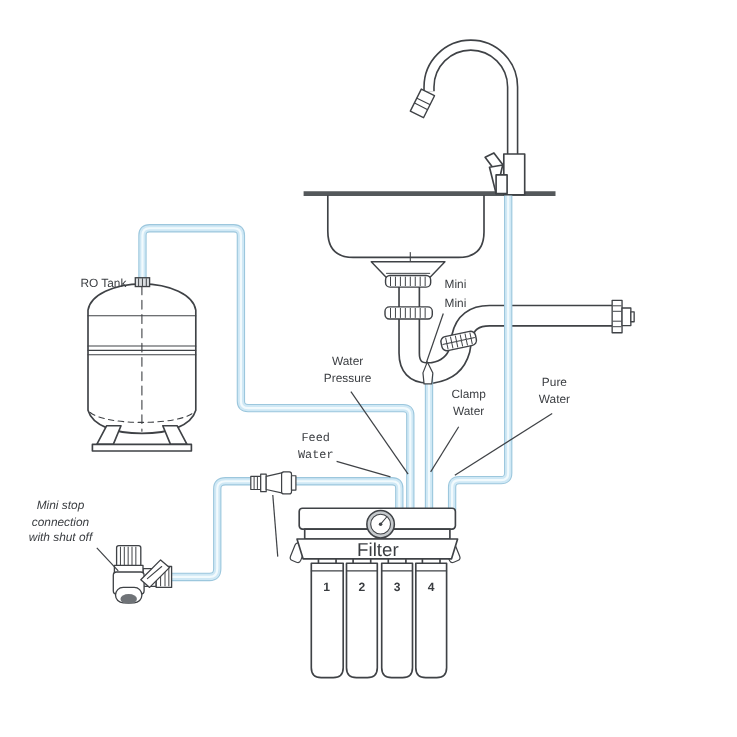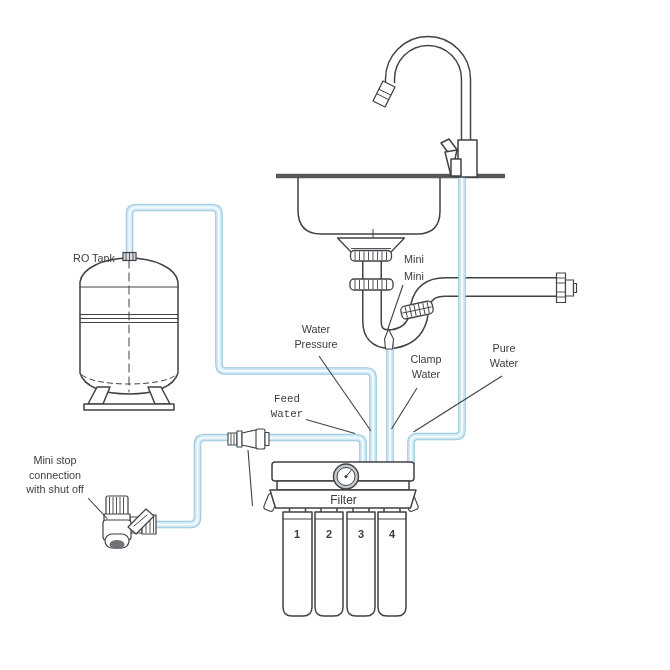--- a/index.html
+++ b/index.html
@@ -214,28 +214,28 @@
 <div class="lbl" style="left:474px;top:341px;width:60px;line-height:15px;">
   <div>Pure</div>
   <div>Water</div>
 </div>
 
 <div class="lbl" style="left:257px;top:392px;width:60px;line-height:15px;font-family:Liberation Mono, monospace;">
   <div>Feed</div>
   <div>Water</div>
 </div>
 
-<div class="lbl" style="left:15px;top:453px;width:80px;">
+<div class="lbl" style="left:15px;top:453px;width:80px;font-style:italic;">
   <div>Mini stop</div>
   <div>connection</div>
   <div>with shut off</div>
 </div>
 
 
-<div class="lbl" style="left:318px;top:493px;width:51px;font-size:12px;">
+<div class="lbl" style="left:318px;top:493px;width:51px;font-size:17px;">
   <div>Filter</div>
 </div>
 
 <div class="num" style="left:287px;top:528px;">1</div>
 <div class="num" style="left:319px;top:528px;">2</div>
 <div class="num" style="left:351px;top:528px;">3</div>
 <div class="num" style="left:382px;top:528px;">4</div>
 
 </div>
 

